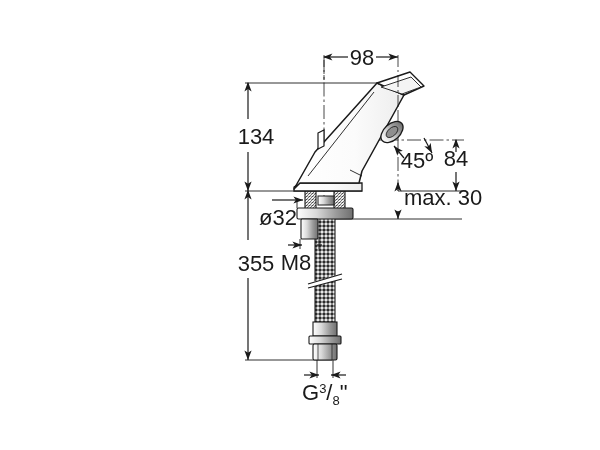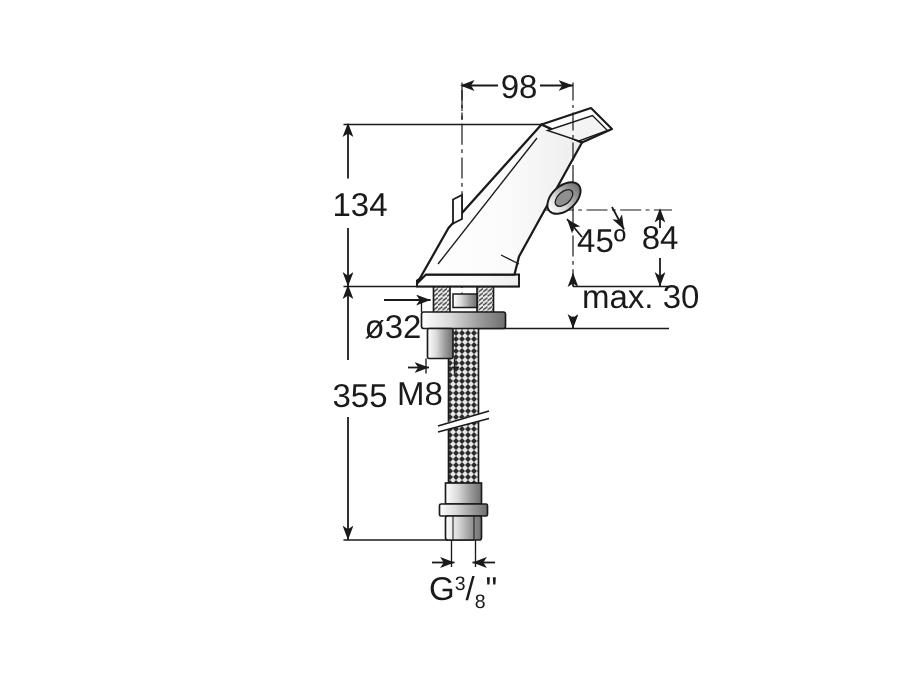--- a/index.html
+++ b/index.html
@@ -10,21 +10,21 @@
   }
   body {
     width: 600px;
     height: 450px;
     font-family: "Liberation Sans", sans-serif;
     overflow: hidden;
     position: relative;
   }
   #drawing-root {
     position: absolute;
-    left: 0;
+    left: 16px;
     top: 0;
     width: 488px;
     height: 450px;
     padding-left: 16px;
   }
   svg {
     display: block;
   }
   text {
     font-family: "Liberation Sans", sans-serif;

